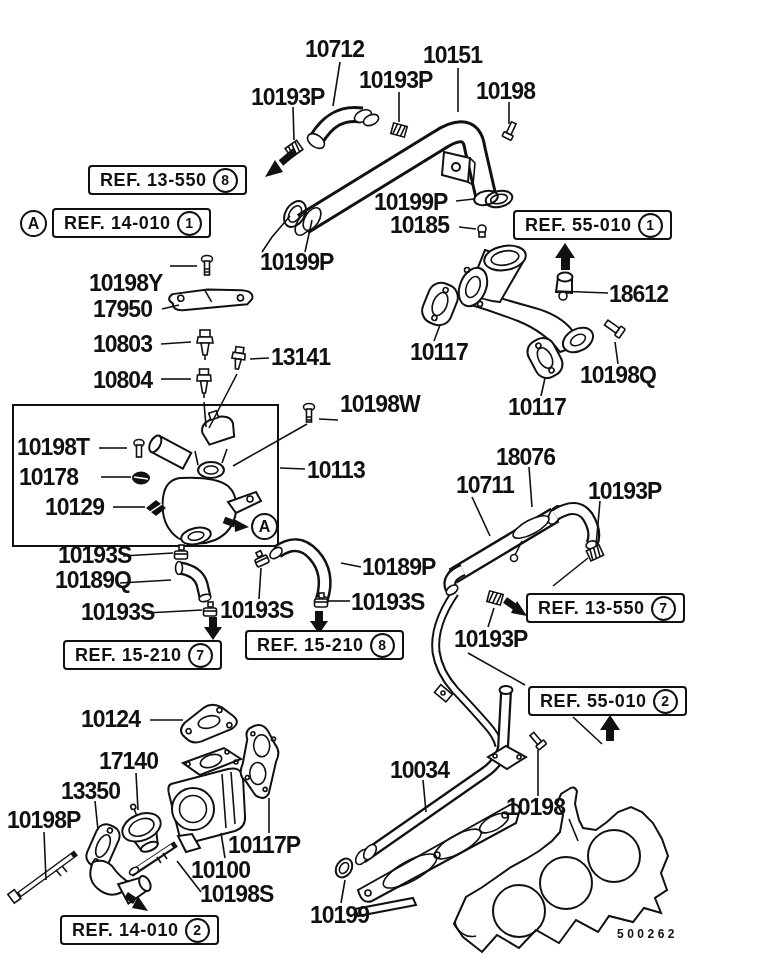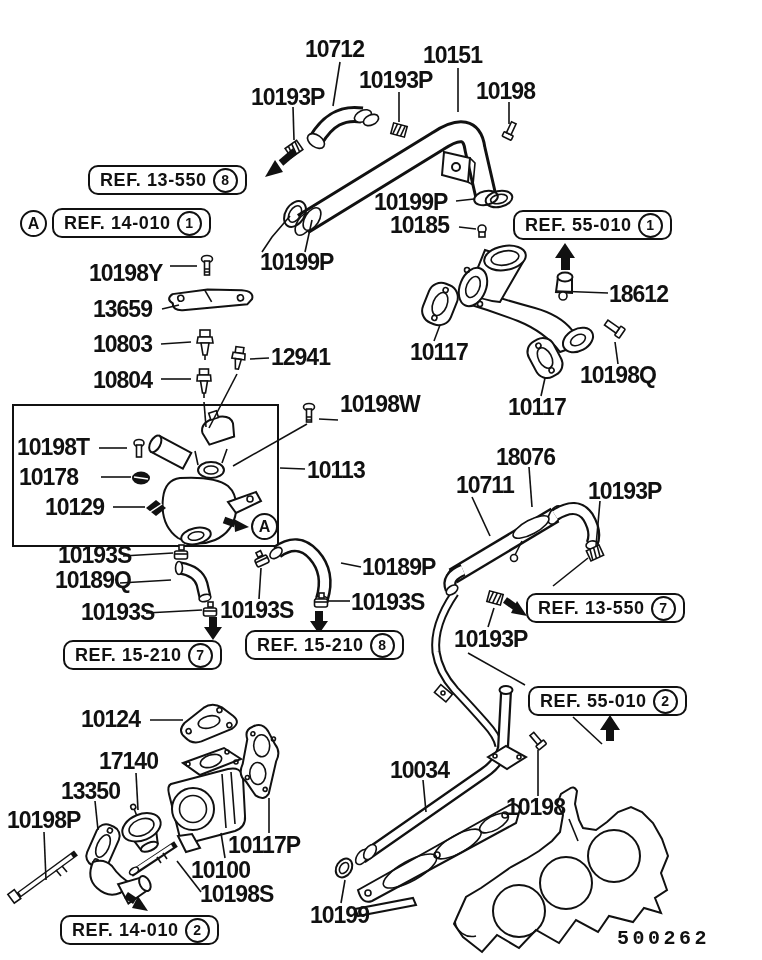--- a/index.html
+++ b/index.html
@@ -2,31 +2,31 @@
 <html><head>
 <meta charset="utf-8">
 <style>
   html,body{margin:0;padding:0;background:#fff;}
   .canvas{position:relative;width:762px;height:960px;background:#ffffff;overflow:hidden;
           font-family:"Liberation Sans",sans-serif;color:#111;}
   .art{position:absolute;left:0;top:0;}
   .plabel{position:absolute;font-size:23px;font-weight:600;letter-spacing:-1px;
           line-height:1;white-space:nowrap;color:#111;}
   .ref-box{position:absolute;display:flex;align-items:center;gap:6px;
-           border:2.2px solid #111;border-radius:10px;background:#fff;
+           border:2.2px solid #111;border-radius:4px;background:#fff;
            height:30px;padding:0 7px 0 10px;box-sizing:border-box;z-index:2;}
   .ref-text{font-size:18px;font-weight:700;letter-spacing:0.6px;white-space:nowrap;}
   .ref-num{width:21px;height:21px;border:2px solid #111;border-radius:50%;
            display:flex;align-items:center;justify-content:center;
            font-size:14px;font-weight:700;flex:none;}
   .marker-a{position:absolute;width:27px;height:27px;border:2.2px solid #111;border-radius:50%;
             display:flex;align-items:center;justify-content:center;box-sizing:border-box;
             font-size:16px;font-weight:700;background:#fff;z-index:2;}
-  .dwg-num{position:absolute;font-family:Liberation Mono, monospace;
-           font-size:20px;font-weight:600;letter-spacing:3.5px;}
+  .dwg-num{position:absolute;font-family:Liberation Sans, sans-serif;
+           font-size:12px;font-weight:600;letter-spacing:3.5px;}
   svg .ln{fill:none;stroke:#111;stroke-width:2;}
   svg .fw{fill:#fff;stroke:#111;stroke-width:2;}
   svg .fw1{fill:#fff;stroke:#111;stroke-width:1.6;}
   svg .blk{fill:#111;stroke:none;}
   svg .thin{fill:none;stroke:#111;stroke-width:1.6;}
   svg .to{fill:none;stroke:#111;stroke-linecap:butt;stroke-linejoin:round;}
   svg .ti{fill:none;stroke:#fff;stroke-linecap:butt;stroke-linejoin:round;}
 </style>
 </head>
 <body>
@@ -438,26 +438,26 @@
     </g>
   </svg>
 
   <div class="plabel" style="left:305px;top:38px">10712</div>
   <div class="plabel" style="left:251px;top:86px">10193P</div>
   <div class="plabel" style="left:359px;top:69px">10193P</div>
   <div class="plabel" style="left:423px;top:44px">10151</div>
   <div class="plabel" style="left:476px;top:80px">10198</div>
   <div class="plabel" style="left:374px;top:191px">10199P</div>
   <div class="plabel" style="left:390px;top:214px">10185</div>
-  <div class="plabel" style="left:89px;top:262px">10198Y</div>
-  <div class="plabel" style="left:93px;top:298px">13659</div>
+  <div class="plabel" style="left:89px;top:272px">10198Y</div>
+  <div class="plabel" style="left:93px;top:298px">17950</div>
   <div class="plabel" style="left:260px;top:251px">10199P</div>
   <div class="plabel" style="left:609px;top:283px">18612</div>
   <div class="plabel" style="left:93px;top:333px">10803</div>
-  <div class="plabel" style="left:271px;top:346px">12941</div>
+  <div class="plabel" style="left:271px;top:346px">13141</div>
   <div class="plabel" style="left:93px;top:369px">10804</div>
   <div class="plabel" style="left:410px;top:341px">10117</div>
   <div class="plabel" style="left:580px;top:364px">10198Q</div>
   <div class="plabel" style="left:508px;top:396px">10117</div>
   <div class="plabel" style="left:340px;top:393px">10198W</div>
   <div class="plabel" style="left:17px;top:436px">10198T</div>
   <div class="plabel" style="left:307px;top:459px">10113</div>
   <div class="plabel" style="left:19px;top:466px">10178</div>
   <div class="plabel" style="left:45px;top:496px">10129</div>
   <div class="plabel" style="left:496px;top:446px">18076</div>

